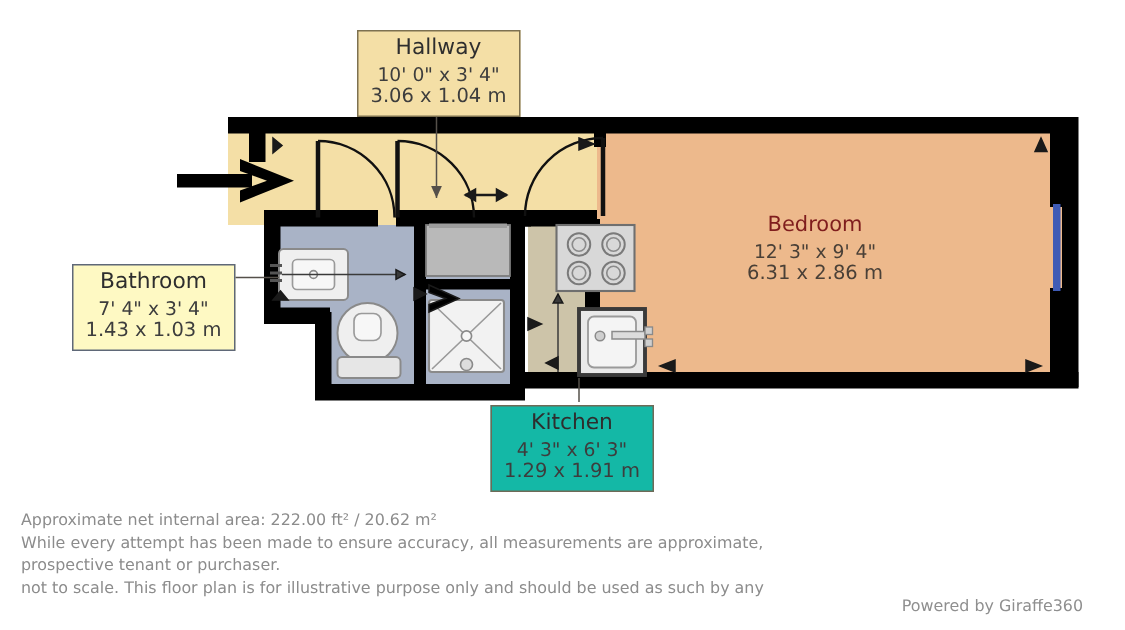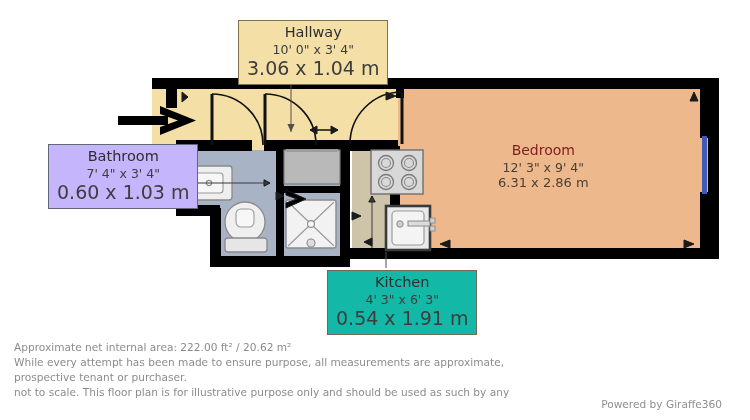--- a/index.html
+++ b/index.html
@@ -19,24 +19,24 @@
     border:1px solid #6a6a5a;
     text-align:center;
     line-height:1.22;
     color:#3b3b3b;
     box-sizing:border-box;
     padding:3px 8px 4px 8px;
     white-space:nowrap;
   }
   .label-box .lb-name{font-size:14.5px;color:#2e2e2e;}
   .label-box .lb-imp{font-size:12.5px;color:#3d3d3d;}
-  .label-box .lb-met{font-size:19px;color:#3d3d3d;}
+  .label-box .lb-met{font-size:13px;color:#3d3d3d;}
 
   #label-hallway{left:238px;top:20px;background:#f4dfa6;border-color:#7d7150;}
-  #label-bathroom{left:48px;top:144px;background:#c4b5fd;border-color:#5f6878;}
+  #label-bathroom{left:48px;top:176px;background:#fef9c3;border-color:#5f6878;}
   #label-kitchen{left:327px;top:270px;background:#14b8a6;border-color:#6e6a57;}
 
   .room-text{
     position:absolute;text-align:center;color:#4a4037;
     line-height:1.25;white-space:nowrap;
   }
   .room-text .rt-name{font-size:14px;color:#7f1d1d;}
   .room-text .rt-imp{font-size:12.5px;}
   .room-text .rt-met{font-size:13px;}
   #room-bedroom{left:498px;top:142px;}
@@ -214,37 +214,37 @@
 
   <div class="label-box" id="label-hallway">
     <div class="lb-name">Hallway</div>
     <div class="lb-imp">10' 0" x 3' 4"</div>
     <div class="lb-met">3.06 x 1.04 m</div>
   </div>
 
   <div class="label-box" id="label-bathroom">
     <div class="lb-name">Bathroom</div>
     <div class="lb-imp">7' 4" x 3' 4"</div>
-    <div class="lb-met">0.60 x 1.03 m</div>
+    <div class="lb-met">1.43 x 1.03 m</div>
   </div>
 
   <div class="label-box" id="label-kitchen">
     <div class="lb-name">Kitchen</div>
     <div class="lb-imp">4' 3" x 6' 3"</div>
-    <div class="lb-met">0.54 x 1.91 m</div>
+    <div class="lb-met">1.29 x 1.91 m</div>
   </div>
 
   <div class="room-text" id="room-bedroom">
     <div class="rt-name">Bedroom</div>
     <div class="rt-imp">12' 3" x 9' 4"</div>
     <div class="rt-met">6.31 x 2.86 m</div>
   </div>
 
   <div id="footer">
     <div>Approximate net internal area: 222.00 ft² / 20.62 m²</div>
-    <div>While every attempt has been made to ensure purpose, all measurements are approximate,</div>
+    <div>While every attempt has been made to ensure accuracy, all measurements are approximate,</div>
     <div>prospective tenant or purchaser.</div>
     <div>not to scale. This floor plan is for illustrative purpose only and should be used as such by any</div>
   </div>
 
   <div id="powered">Powered by Giraffe360</div>
 
 </div>
 
 </body></html>

